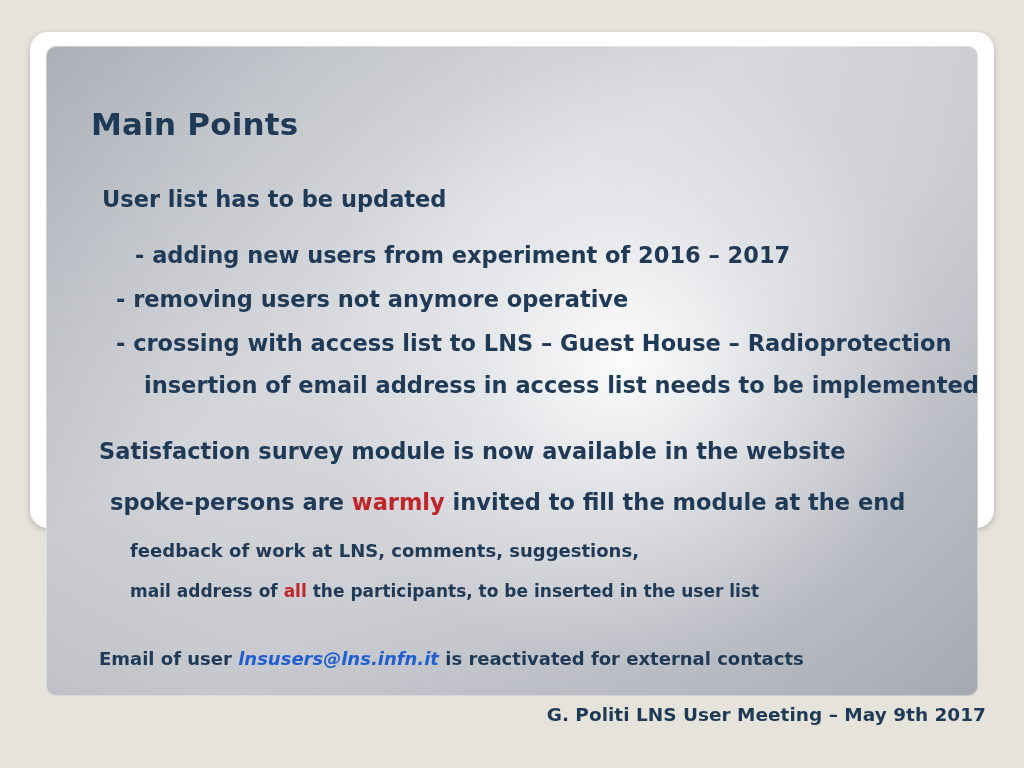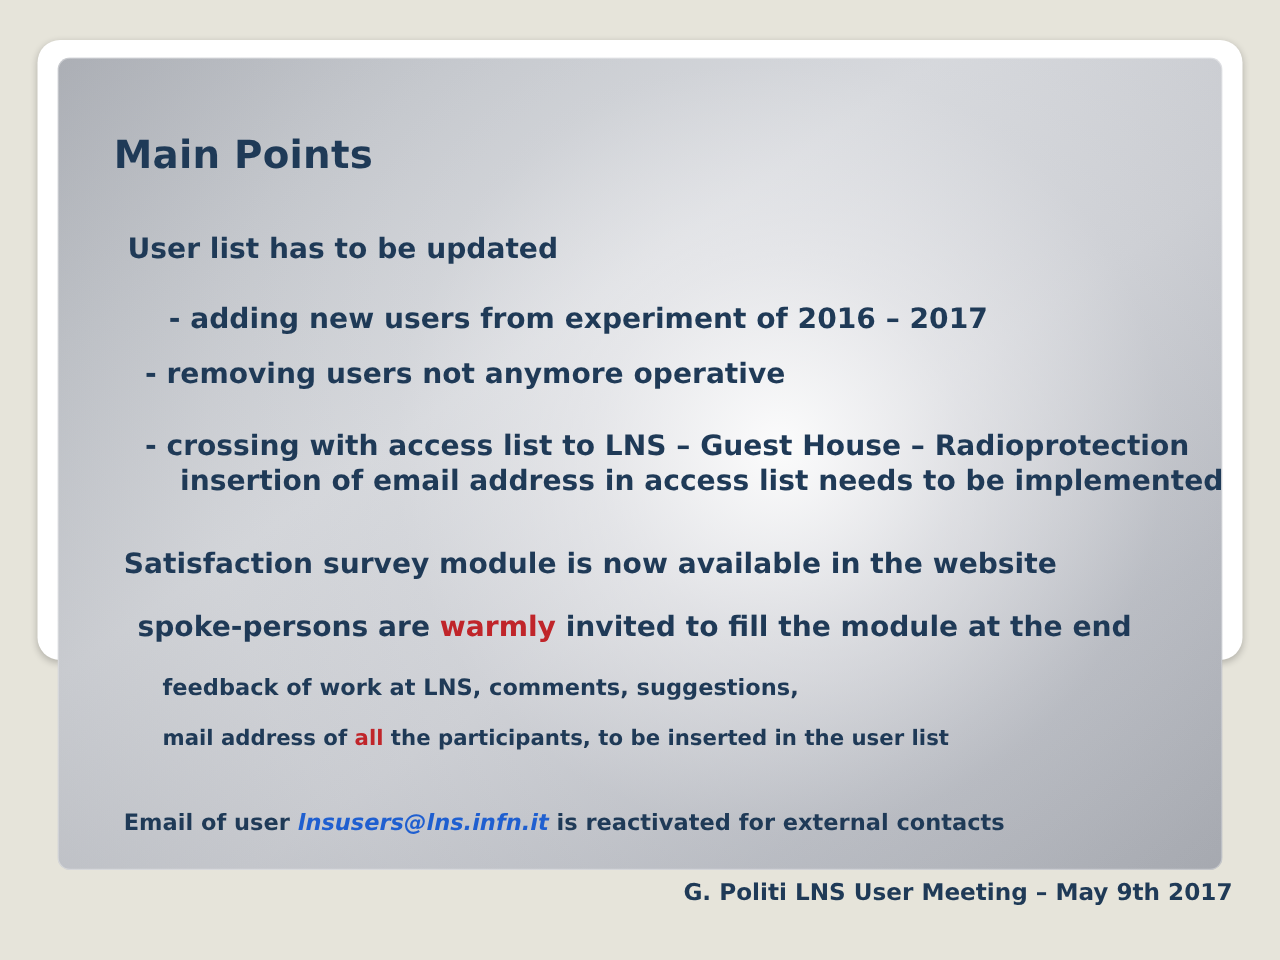--- a/index.html
+++ b/index.html
@@ -57,21 +57,21 @@
   .line {
     position: absolute;
     color: #1f3a57;
     font-weight: bold;
     white-space: nowrap;
   }
 
   .l-userlist   { left: 56px;  top: 140px; font-size: 22.5px; }
   .l-add        { left: 70px;  top: 196px; font-size: 22.5px; margin-left: 19px; }
   .l-remove     { left: 70px;  top: 240px; font-size: 22.5px; }
-  .l-crossing   { left: 70px;  top: 284px; font-size: 22.5px; margin-top: 14px; }
+  .l-crossing   { left: 70px;  top: 284px; font-size: 22.5px; }
   .l-insertion  { left: 98px;  top: 326px; font-size: 22.5px; }
   .l-survey     { left: 53px;  top: 392px; font-size: 22.5px; }
   .l-spoke      { left: 64px;  top: 443px; font-size: 22.5px; }
   .l-feedback   { left: 84px;  top: 494px; font-size: 18px; }
   .l-mail       { left: 84px;  top: 535px; font-size: 17px; }
   .l-email      { left: 53px;  top: 602px; font-size: 18px; }
 
   .hl-red {
     color: #c0252a;
   }

